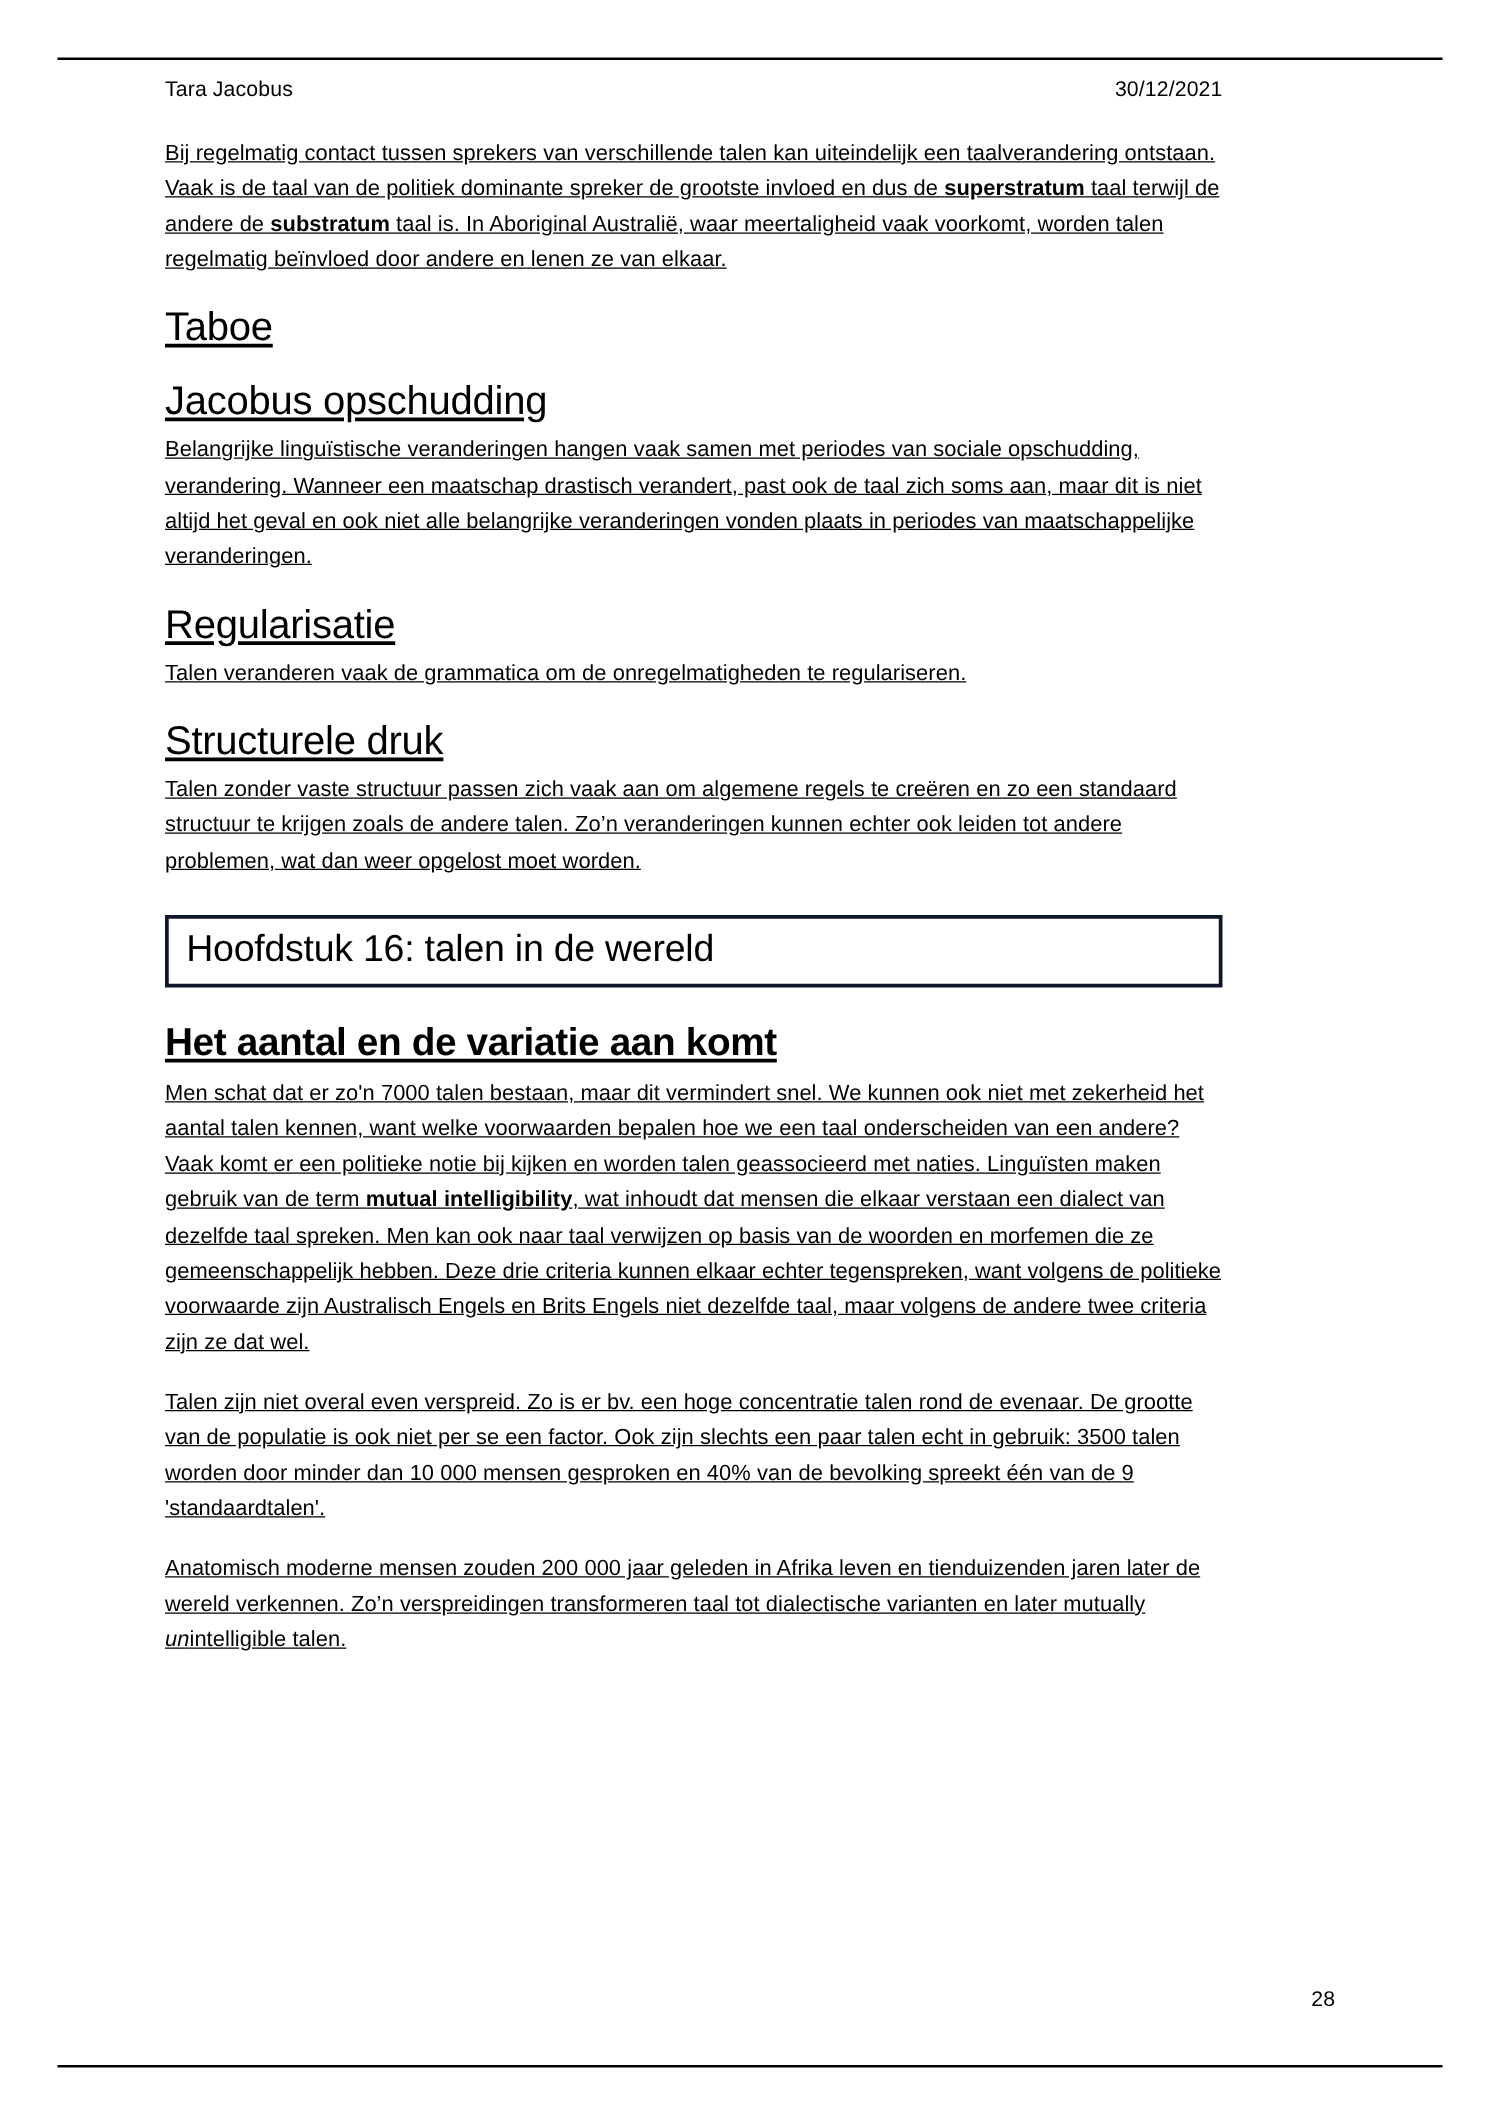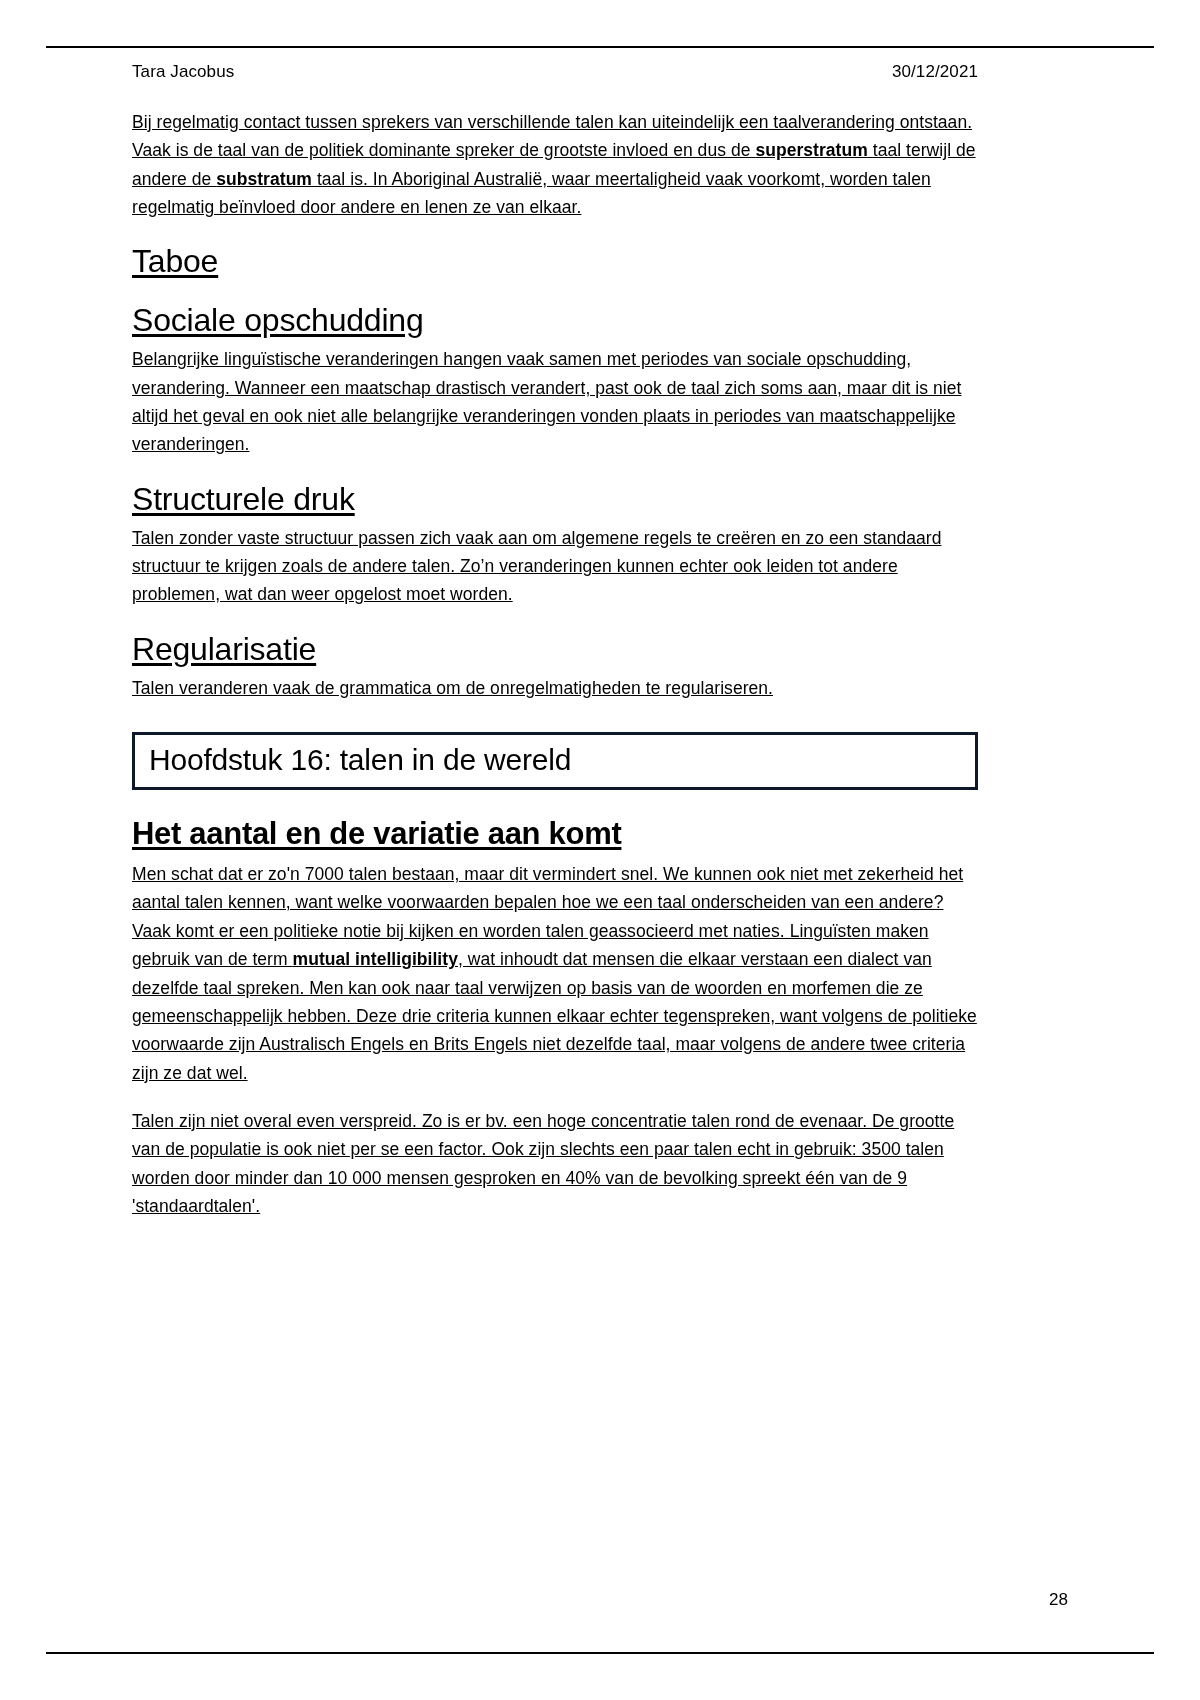--- a/index.html
+++ b/index.html
@@ -116,41 +116,42 @@
 
     <div class="section">
       <p class="body-text">Bij regelmatig contact tussen sprekers van verschillende talen kan uiteindelijk een taalverandering ontstaan. Vaak is de taal van de politiek dominante spreker de grootste invloed en dus de <b>superstratum</b> taal terwijl de andere de <b>substratum</b> taal is. In Aboriginal Australië, waar meertaligheid vaak voorkomt, worden talen regelmatig beïnvloed door andere en lenen ze van elkaar.</p>
     </div>
 
     <div class="section">
       <h1 class="doc-h1">Taboe</h1>
     </div>
 
     <div class="section">
-      <h1 class="doc-h1">Sociale opschudding</h1>
+      <h1 class="doc-h1">Jacobus opschudding</h1>
       <p class="body-text">Belangrijke linguïstische veranderingen hangen vaak samen met periodes van sociale opschudding, verandering. Wanneer een maatschap drastisch verandert, past ook de taal zich soms aan, maar dit is niet altijd het geval en ook niet alle belangrijke veranderingen vonden plaats in periodes van maatschappelijke veranderingen.</p>
+    </div>
+
+    <div class="section">
+      <h1 class="doc-h1">Regularisatie</h1>
+      <p class="body-text">Talen veranderen vaak de grammatica om de onregelmatigheden te regulariseren.</p>
     </div>
 
     <div class="section">
       <h1 class="doc-h1">Structurele druk</h1>
       <p class="body-text">Talen zonder vaste structuur passen zich vaak aan om algemene regels te creëren en zo een standaard structuur te krijgen zoals de andere talen. Zo’n veranderingen kunnen echter ook leiden tot andere problemen, wat dan weer opgelost moet worden.</p>
-    </div>
-
-    <div class="section">
-      <h1 class="doc-h1">Regularisatie</h1>
-      <p class="body-text">Talen veranderen vaak de grammatica om de onregelmatigheden te regulariseren.</p>
     </div>
 
     <div class="chapter-box">
       <div class="chapter-title">Hoofdstuk 16: talen in de wereld</div>
     </div>
 
     <div class="section">
       <h2 class="doc-h2">Het aantal en de variatie aan komt</h2>
       <p class="body-text">Men schat dat er zo'n 7000 talen bestaan, maar dit vermindert snel. We kunnen ook niet met zekerheid het aantal talen kennen, want welke voorwaarden bepalen hoe we een taal onderscheiden van een andere? Vaak komt er een politieke notie bij kijken en worden talen geassocieerd met naties. Linguïsten maken gebruik van de term <b>mutual intelligibility</b>, wat inhoudt dat mensen die elkaar verstaan een dialect van dezelfde taal spreken. Men kan ook naar taal verwijzen op basis van de woorden en morfemen die ze gemeenschappelijk hebben. Deze drie criteria kunnen elkaar echter tegenspreken, want volgens de politieke voorwaarde zijn Australisch Engels en Brits Engels niet dezelfde taal, maar volgens de andere twee criteria zijn ze dat wel.</p>
       <p class="body-text">Talen zijn niet overal even verspreid. Zo is er bv. een hoge concentratie talen rond de evenaar. De grootte van de populatie is ook niet per se een factor. Ook zijn slechts een paar talen echt in gebruik: 3500 talen worden door minder dan 10 000 mensen gesproken en 40% van de bevolking spreekt één van de 9 'standaardtalen'.</p>
+      <p class="body-text">Anatomisch moderne mensen zouden 200 000 jaar geleden in Afrika leven en tienduizenden jaren later de wereld verkennen. Zo’n verspreidingen transformeren taal tot dialectische varianten en later mutually <i>un</i>intelligible talen.</p>
     </div>
 
   </div>
 
   <div class="page-number">28</div>
 
 </div>
 
 </body></html>

